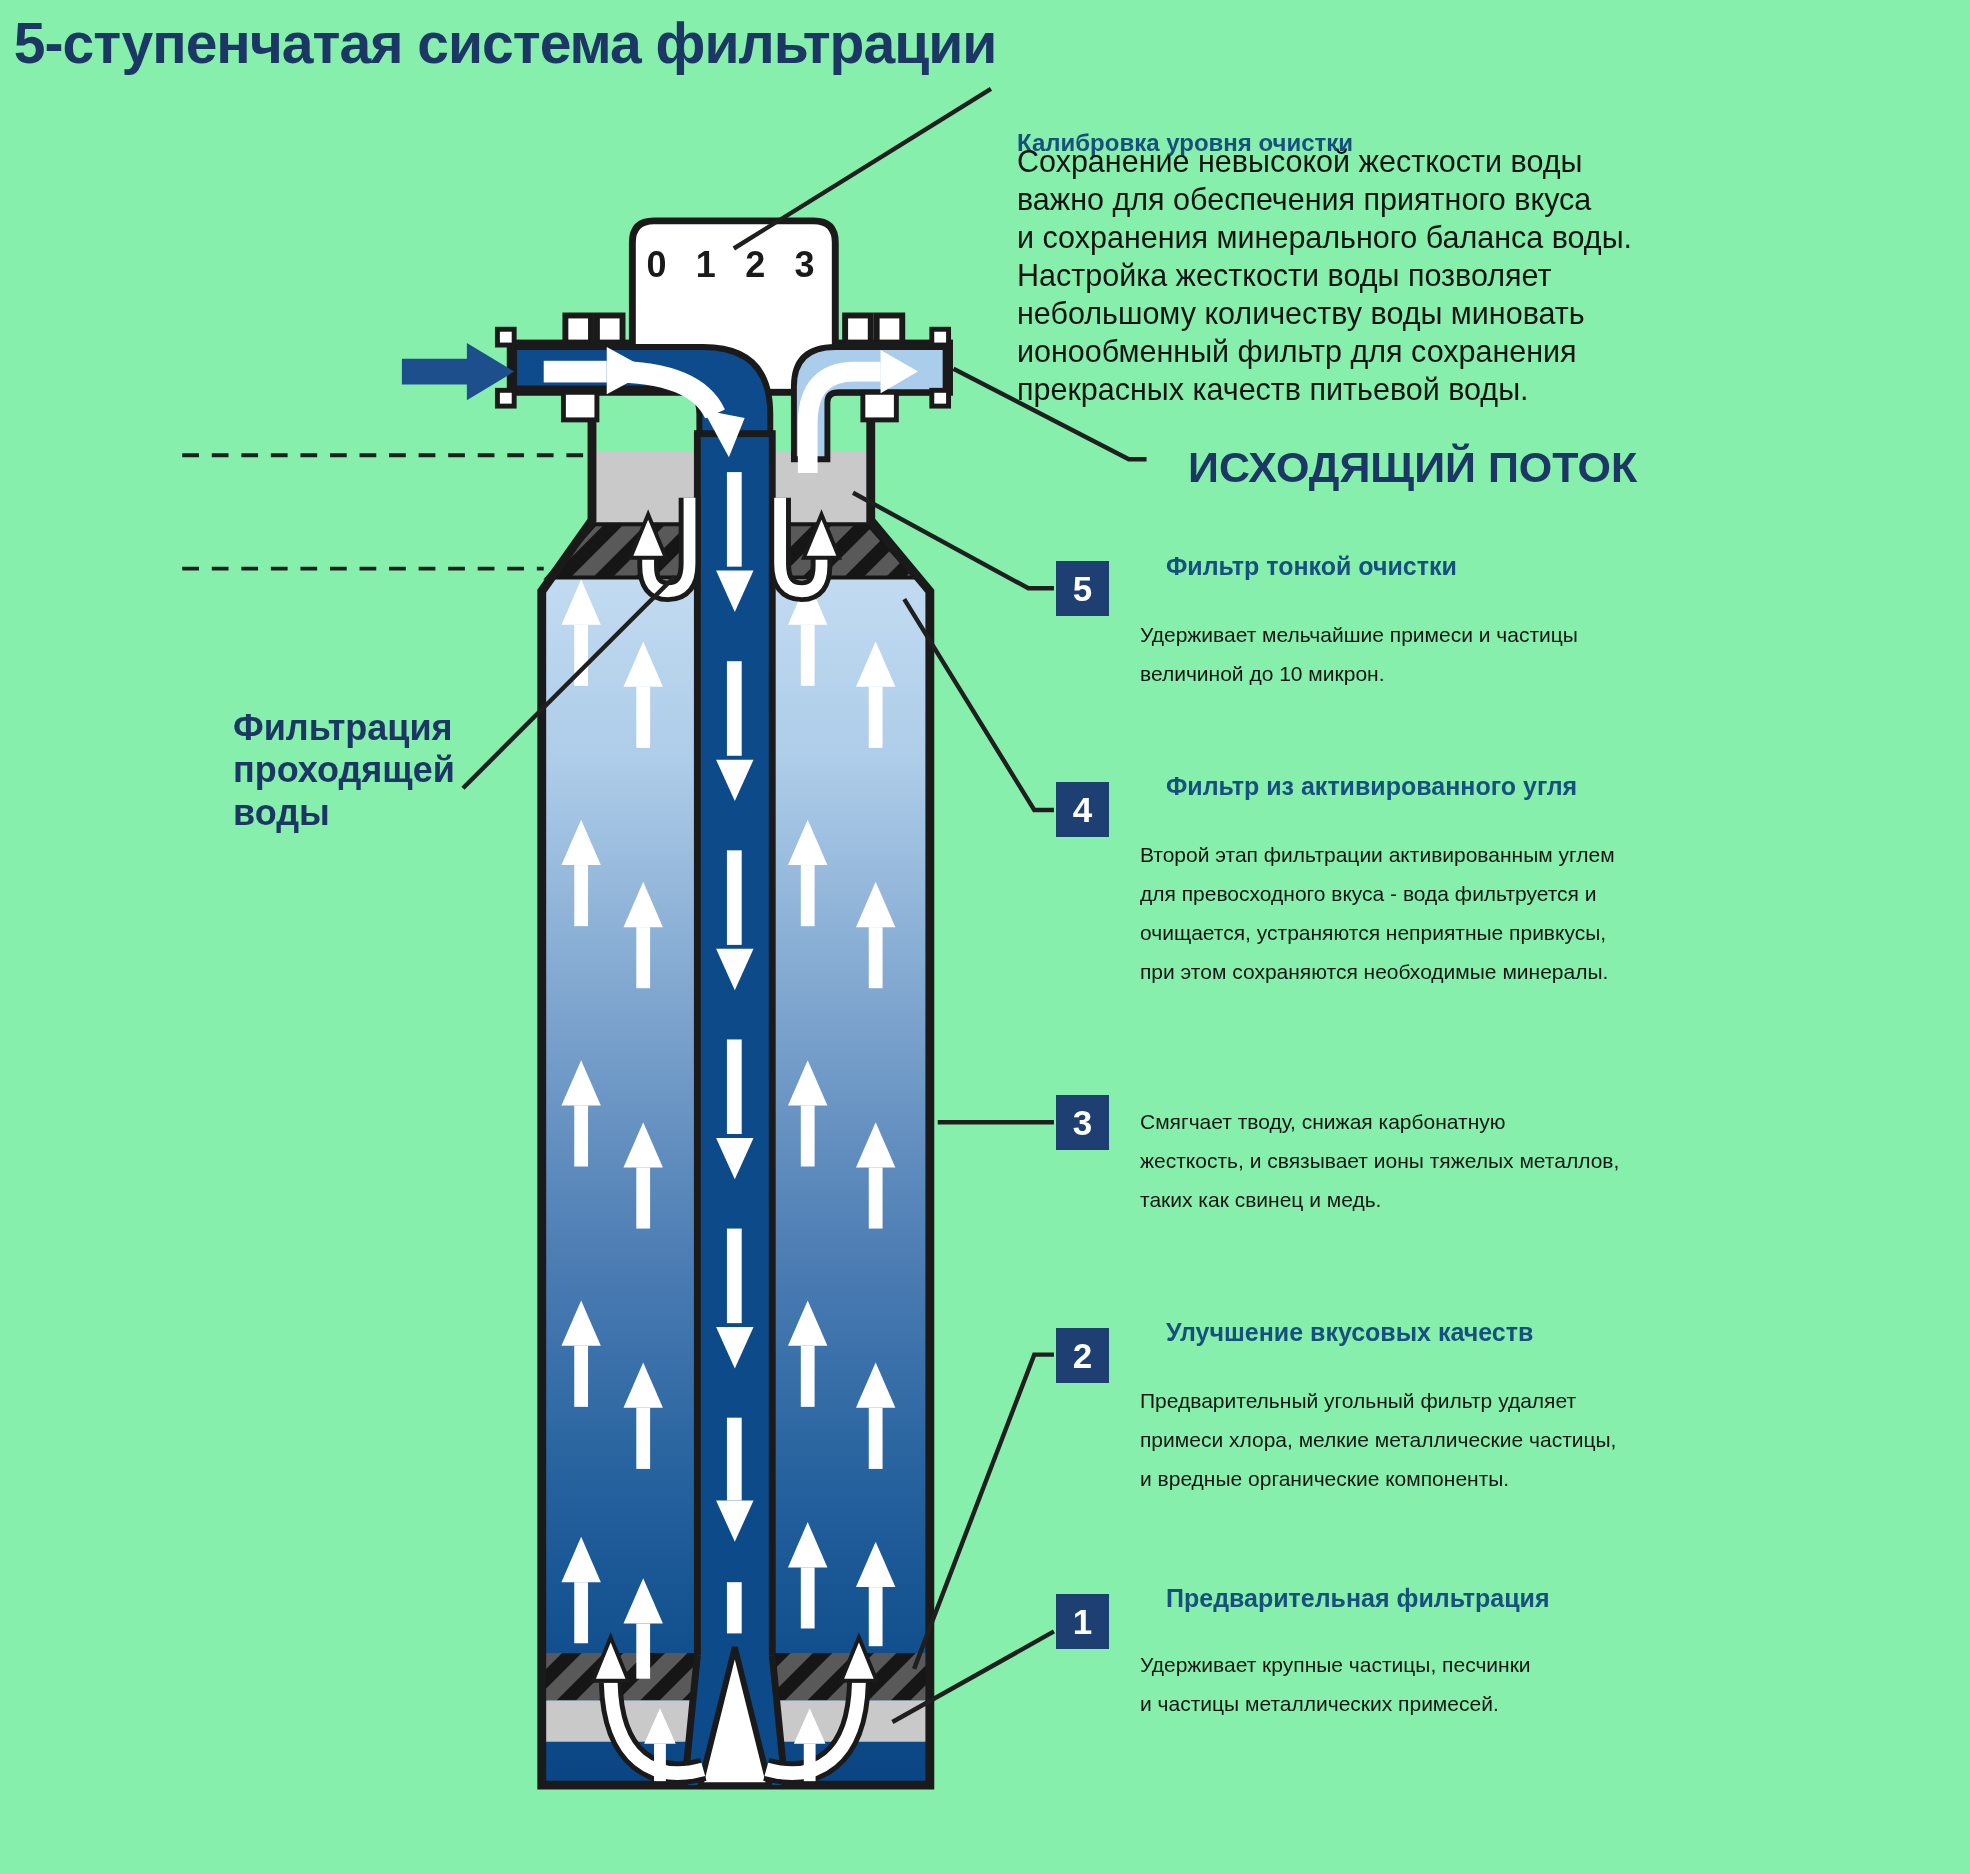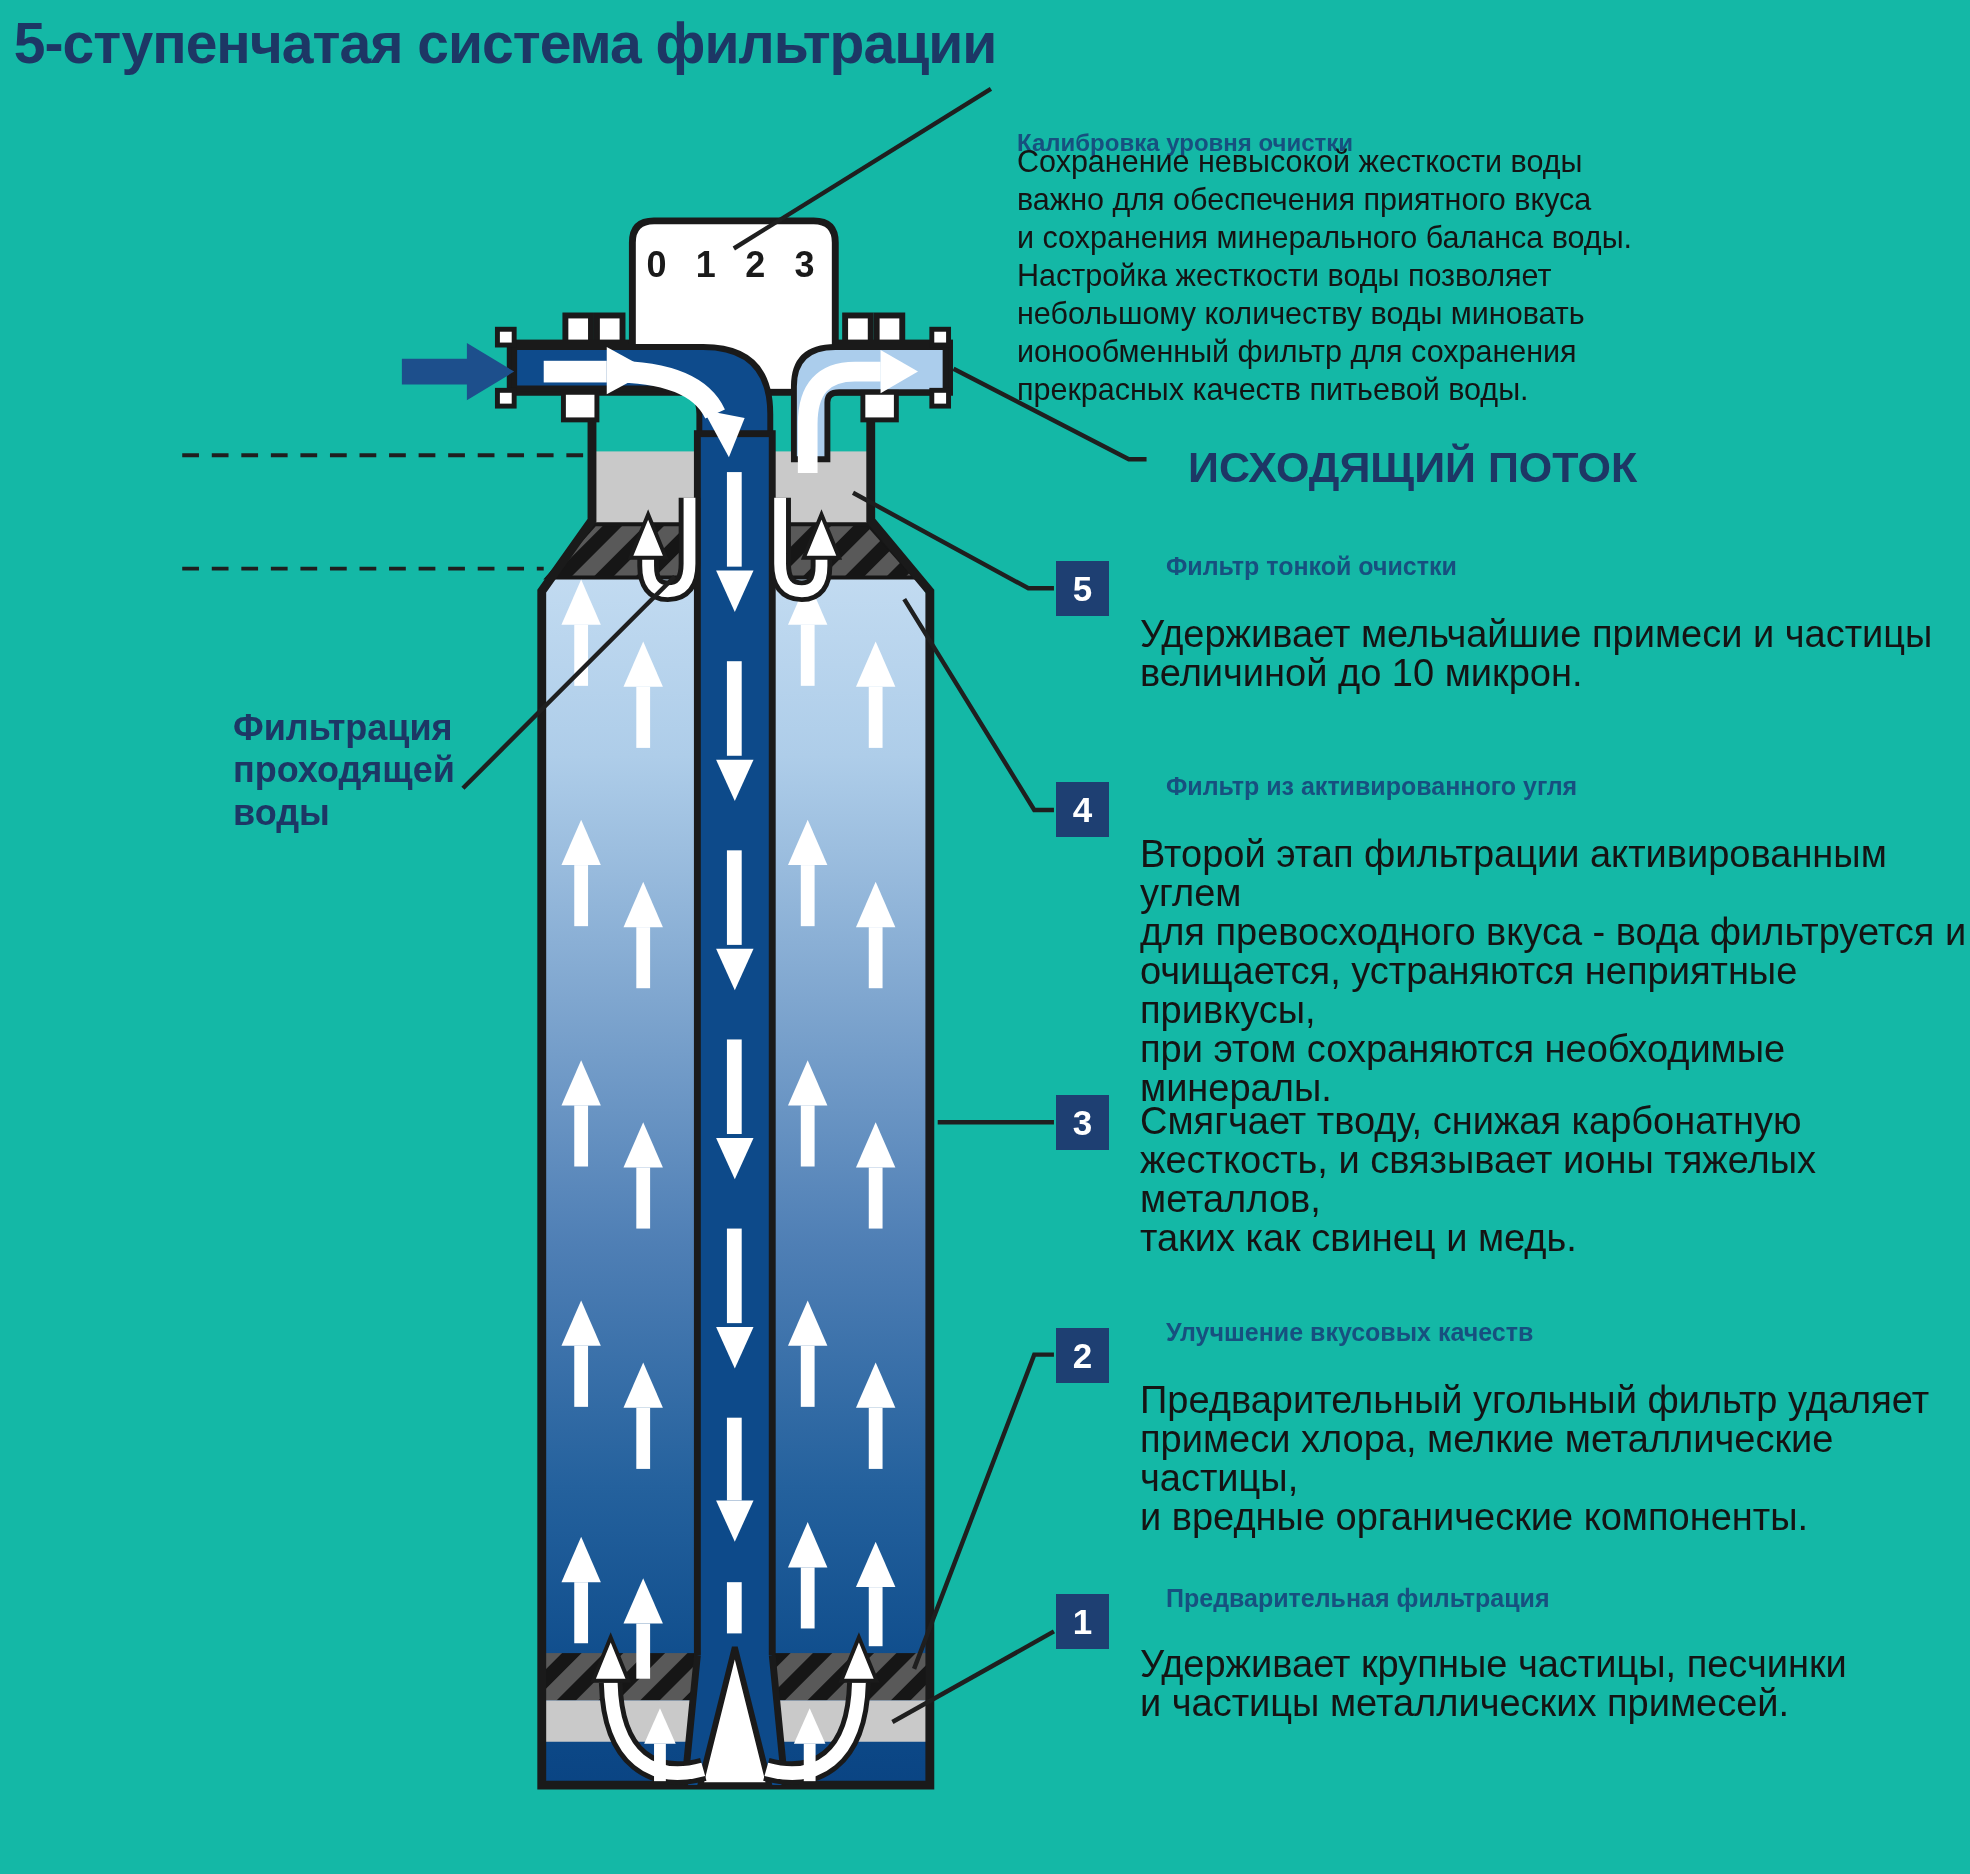--- a/index.html
+++ b/index.html
@@ -1,29 +1,29 @@
 <!DOCTYPE html>
 <html><head>
 <meta charset="utf-8">
 <style>
   html,body{margin:0;padding:0;background:#fff;}
-  .canvas{position:relative;width:1970px;height:1875px;background:#14b8a6;overflow:hidden;
+  .canvas{position:relative;width:1970px;height:1875px;background:#86efac;overflow:hidden;
           font-family:"Liberation Sans","DejaVu Sans",sans-serif;}
   svg.diagram{position:absolute;left:0;top:0;}
   .abs{position:absolute;}
   .title{left:13.8px;top:9.9px;font-size:57px;font-weight:bold;color:#1d3765;letter-spacing:-1px;}
   .ulabel{font-size:43px;font-weight:bold;color:#1d3765;white-space:nowrap;line-height:1.05;}
   .lbl-in{left:23.6px;top:347px;}
   .lbl-out{left:1188px;top:445px;}
   .lbl-filtration{left:233px;top:707px;font-size:36px;font-weight:bold;color:#1d3765;
                   line-height:1.18;white-space:pre-line;}
   .cal-head{left:1017px;top:89px;font-size:24px;font-weight:bold;color:#17507f;margin-top:40px;}
   .cal-body{left:1017px;top:142px;font-size:30.5px;color:#141414;line-height:38px;white-space:pre-line;}
   .stage-head{left:1166px;font-size:25px;font-weight:bold;color:#17507f;white-space:nowrap;}
-  .stage-body{left:1140px;font-size:38px;color:#141414;line-height:39px;white-space:pre-line;}
+  .stage-body{left:1140px;font-size:21px;color:#141414;line-height:39px;white-space:pre-line;}
   .numbox{left:1056px;width:53px;height:55px;background:#1e3f72;color:#ffffff;
           font-size:35px;font-weight:bold;display:flex;align-items:center;justify-content:center;}
   .dial-nums{left:633px;top:244px;width:195px;display:flex;justify-content:space-between;}
   .dial-nums span{width:47px;text-align:center;font-size:36px;font-weight:bold;color:#1a1a1a;}
   .s5h{top:552px;} .s5b{top:615px;} .s5n{top:561px;}
   .s4h{top:772px;} .s4b{top:835px;} .s4n{top:782px;}
   .s3h{top:1086px;} .s3b{top:1102px;} .s3n{top:1095px;}
   .s2h{top:1318px;} .s2b{top:1381px;} .s2n{top:1328px;}
   .s1h{top:1584px;} .s1b{top:1645px;} .s1n{top:1594px;}
 </style>

